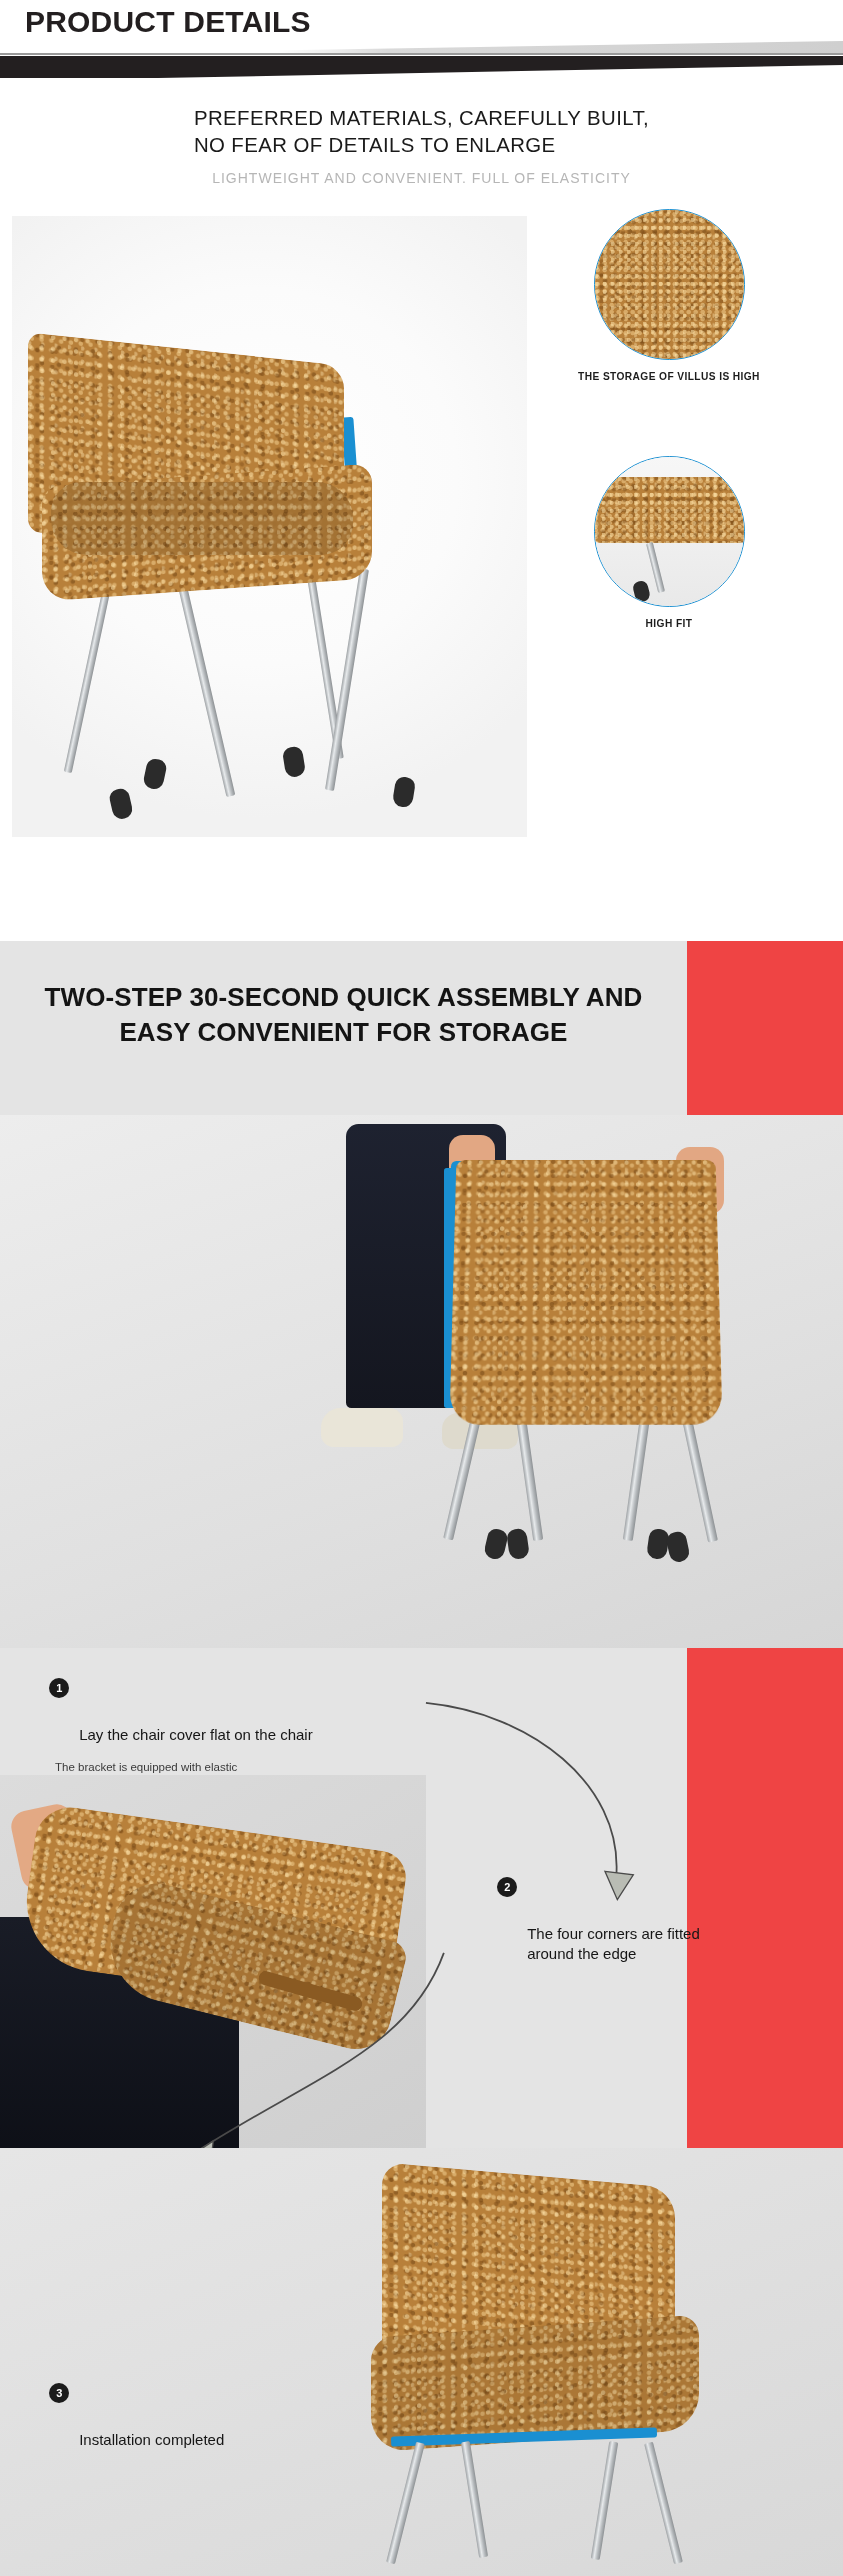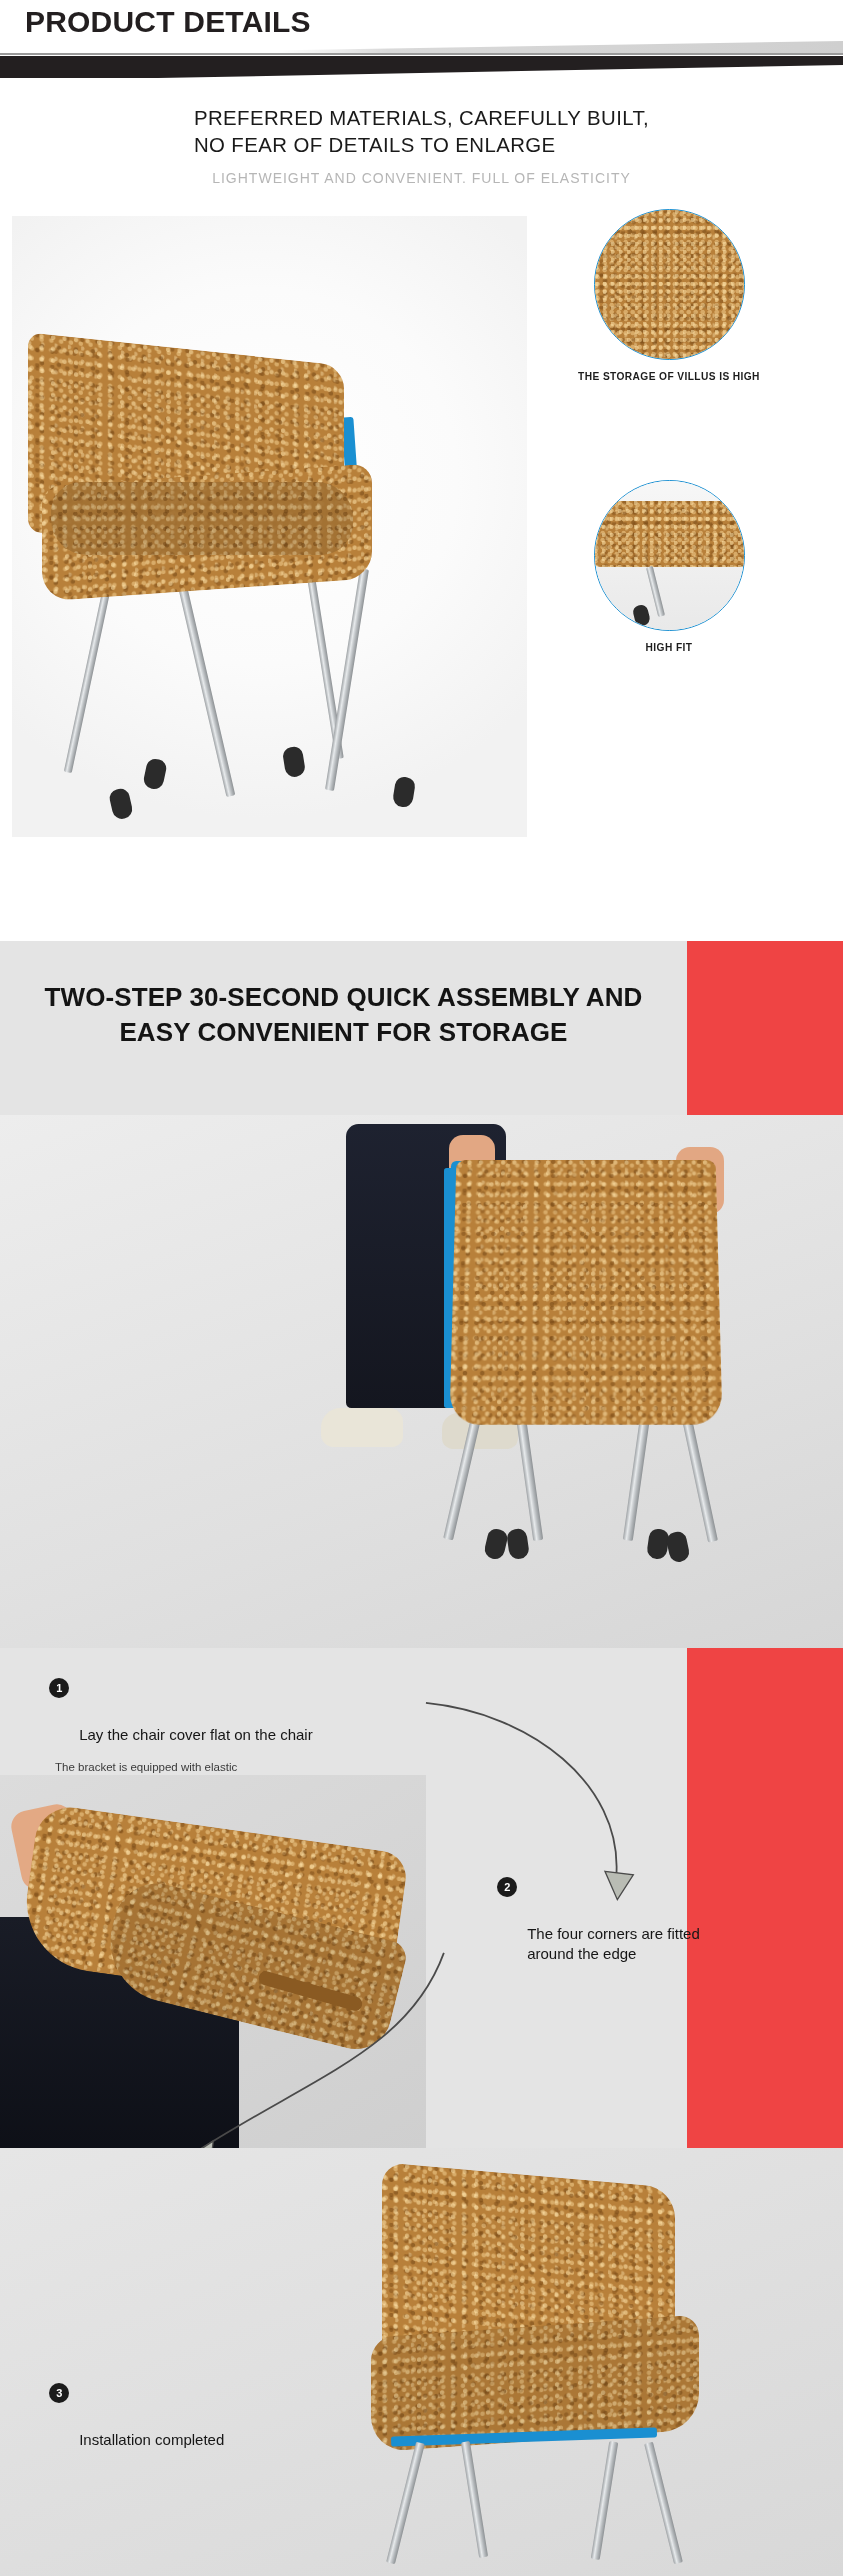--- a/index.html
+++ b/index.html
@@ -152,21 +152,21 @@
         <div class="fur" style="left:39px; top:266px; width:302px; height:73px; border-radius:30px 36px 32px 36px; opacity:.92; filter:brightness(.88);"></div>
       </div>
 
       <div class="callout" style="left:536px; top:9px; width:266px;">
         <div class="callout-circle" style="width:151px; height:151px; margin:0 auto;">
           <div class="fur" style="inset:0; position:absolute; background-size:8px 8px,10.7px 10.7px,7px 7px,12.4px 12.4px,9.8px 9.8px,13.3px 13.3px;"></div>
         </div>
         <div class="callout-label">THE STORAGE OF VILLUS IS HIGH</div>
       </div>
 
-      <div class="callout" style="left:536px; top:280px; width:266px;">
+      <div class="callout" style="left:536px; top:256px; width:266px;">
         <div class="callout-circle" style="width:151px; height:151px; margin:0 auto;">
           <div style="position:absolute; inset:0; background:linear-gradient(#f7f7f7,#e9e9e9);"></div>
           <div class="fur" style="position:absolute; left:-9px; top:19.5px; width:169px; height:66px; border-radius:16px; background-size:8px 8px,10.7px 10.7px,7px 7px,12.4px 12.4px,9.8px 9.8px,13.3px 13.3px;"></div>
           <div class="leg" style="left:57px; top:85px; width:7px; height:51px; transform:rotate(-14deg);"></div>
           <div class="foot" style="left:39px; top:124px; width:15px; height:21px; transform:rotate(-14deg);"></div>
         </div>
         <div class="callout-label">HIGH FIT</div>
       </div>
 
     </div>

